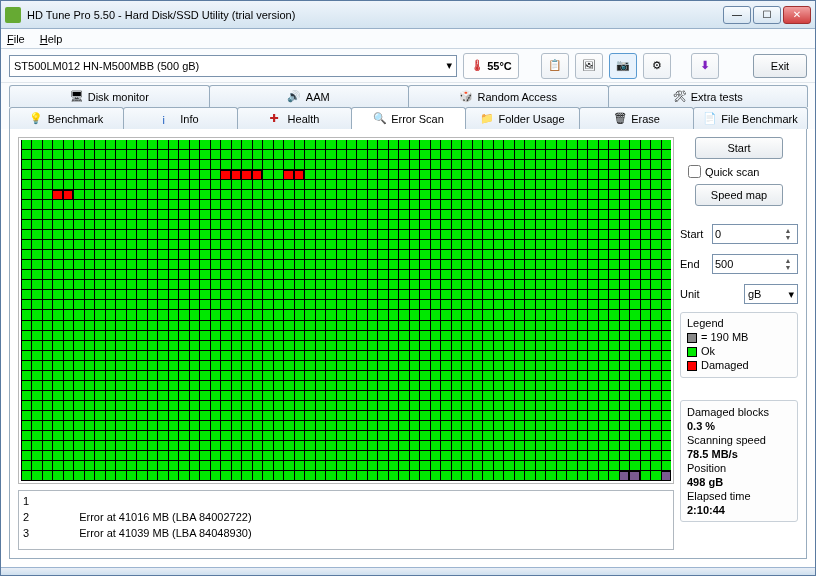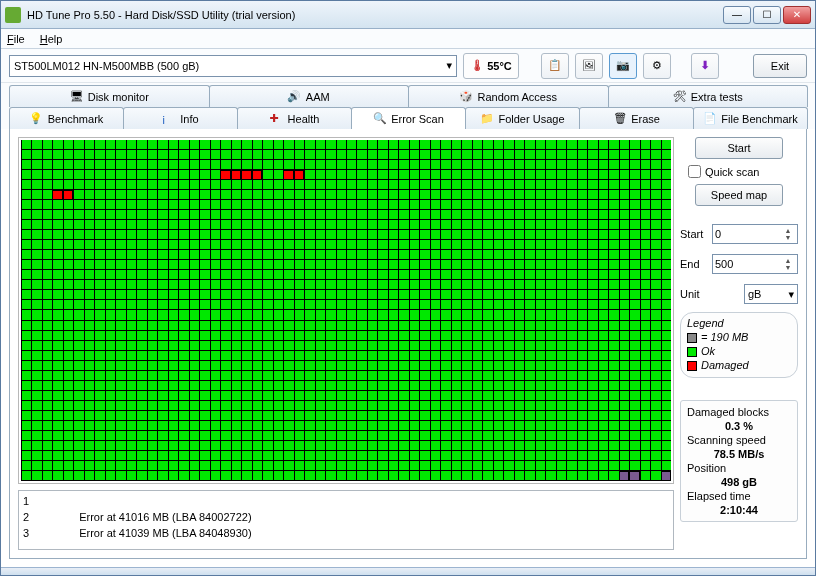--- a/index.html
+++ b/index.html
@@ -45,26 +45,26 @@
 .error-list { height: 60px; border: 1px solid #b0b8c0; background: #fff; overflow-y: scroll; padding: 2px 4px; }
 .error-list .row { display: flex; gap: 50px; height: 16px; align-items: center; }
 .right-col { width: 118px; display: flex; flex-direction: column; gap: 6px; }
 .side-btn { height: 22px; border: 1px solid #8a9cac; border-radius: 3px; background: linear-gradient(#fdfdfd,#e8ecf0); cursor: pointer; width: 88px; align-self: center; }
 .chk-row { display: flex; align-items: center; gap: 4px; margin: 0 8px; }
 .field-row { display: flex; align-items: center; gap: 4px; margin: 2px 0; }
 .field-row label { width: 28px; }
 .spin { flex: 1; height: 20px; border: 1px solid #7a92ac; display: flex; align-items: center; padding: 0 2px; justify-content: space-between; background: #fff; }
 .spin .arrows { width: 14px; display: flex; flex-direction: column; font-size: 7px; line-height: 7px; text-align: center; color: #555; }
 .select-box { width: 54px; height: 20px; border: 1px solid #7a92ac; background: #fff; display: flex; align-items: center; justify-content: space-between; padding: 9px 3px; margin-left: auto; }
-.legend-panel { border: 1px solid #c8d0d8; padding: 4px 6px; border-radius: 13px; background: #fdfdfd; font-style: italic; }
+.legend-panel { border: 1px solid #c8d0d8; padding: 4px 6px; border-radius: 3px; background: #fdfdfd; }
 .legend-panel .lg-row { display: flex; align-items: flex-end; gap: 4px; margin: 2px 0; }
 .lg-sq { width: 10px; height: 10px; border: 1px solid #000; display: inline-block; }
 .stats-panel { border: 1px solid #c8d0d8; padding: 3px 6px; border-radius: 3px; background: #fdfdfd; margin-top: 16px; }
 .stats-panel .st-row { margin: 2px 0; }
-.stats-panel .st-val { text-align: center; font-weight: bold; }
+.stats-panel .st-val { text-align: left; font-weight: bold; }
 .task-edge { height: 8px; background: linear-gradient(#e8eef6,#cfe0ef); border-top: 1px solid #9cb4d0; }
 </style>
 </head>
 <body>
 
 <div class="window">
 
   <div class="titlebar">
     <span class="icon"></span>
     <span class="title">HD Tune Pro 5.50 - Hard Disk/SSD Utility (trial version)</span>

